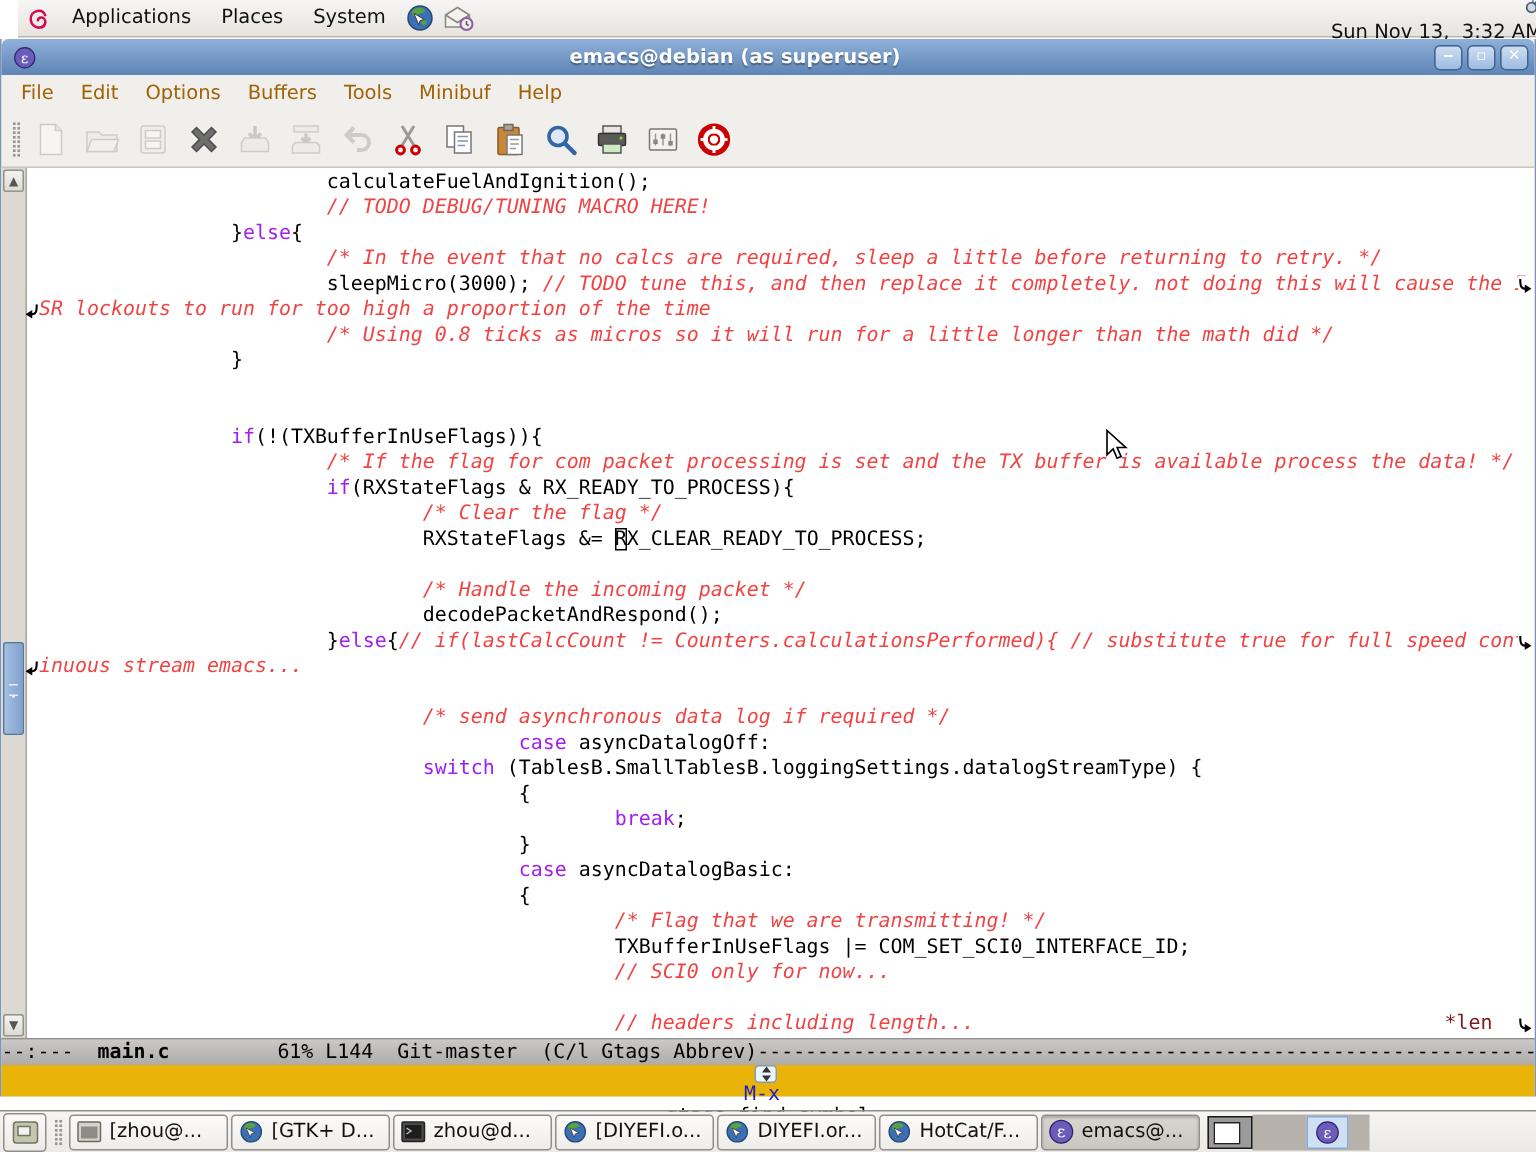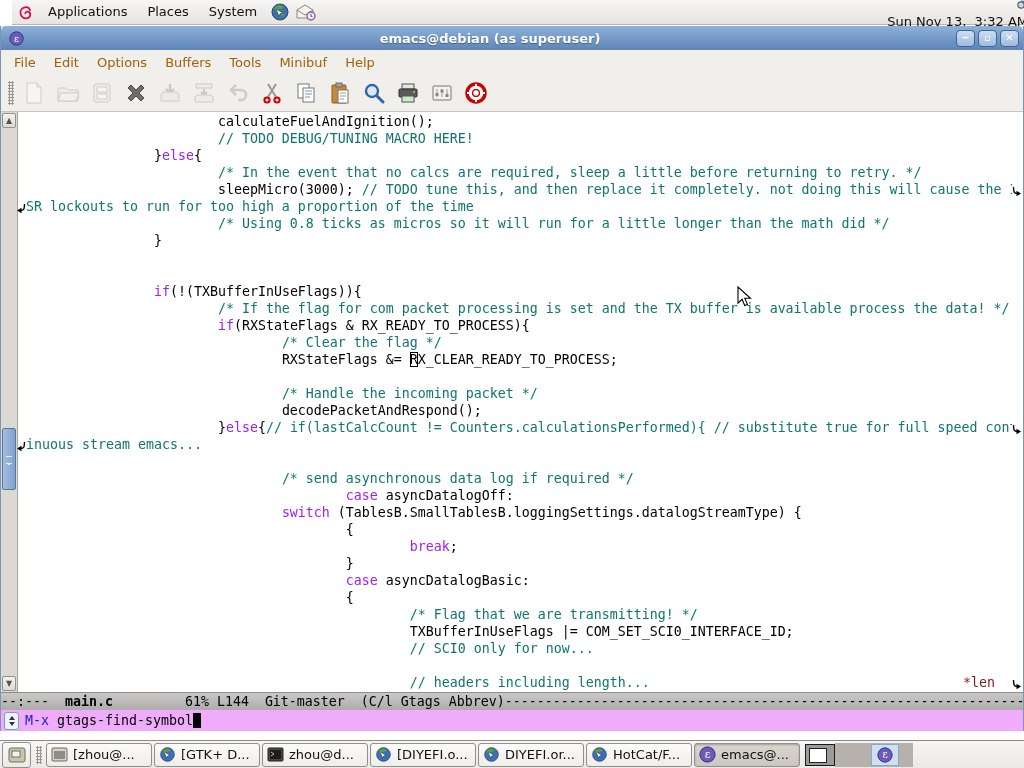--- a/index.html
+++ b/index.html
@@ -40,33 +40,33 @@
     border:1px solid #96928a;border-radius:2px;box-sizing:border-box;color:#555;
     font-size:8px;text-align:center;line-height:13px;}
   #sb-thumb{position:absolute;left:1px;top:316px;width:14px;height:62px;
     background:linear-gradient(90deg,#a5bedf,#7fa2cf);border:1px solid #54789f;border-radius:2px;
     box-sizing:border-box;}
   #sb-thumb::after{content:"";position:absolute;left:3px;right:3px;top:27px;height:6px;
     border-top:1px solid #e7eef7;border-bottom:1px solid #e7eef7;box-shadow:0 3px 0 -2px #e7eef7;}
   #code{position:absolute;left:17px;top:1px;right:0;bottom:0;
     font-family:"DejaVu Sans Mono", monospace;font-size:13.29px;line-height:17px;color:#000;}
   .cl{position:relative;height:17px;white-space:pre;padding-left:8px;}
-  .seg-c{color:#0f766e;}
+  .seg-c{color:#ef4444;font-style:italic;}
   .seg-k{color:#a020f0;}
   .seg-p{color:#000;}
   .hollow{box-shadow:inset 0 0 0 1px #000;}
   .fr-l{position:absolute;left:-1px;top:3px;}
   .fr-r{position:absolute;left:994px;top:3px;background:#fff;}
   .right-seg{position:absolute;right:28px;top:0;color:#7f1d1d;}
   
   #modeline{height:18px;background:linear-gradient(#cbc9c7,#aeacaa);border-top:1px solid #8f8d8b;
     font-family:"DejaVu Sans Mono", monospace;font-size:13.29px;line-height:17px;
     white-space:pre;overflow:hidden;color:#000;box-sizing:border-box;}
-  #minibuffer{height:21px;background:#f0abfc;display:flex;align-items:center;
-    font-family:"DejaVu Sans Mono", monospace;font-size:13.29px;white-space:pre;}
+  #minibuffer{height:21px;background:#eab308;display:flex;align-items:center;
+    font-family:"DejaVu Sans Mono", monospace;font-size:13.29px;white-space:pre;flex-direction:column;}
   #mb-fringe{width:13px;height:16px;margin:0 6px 0 3px;border:1px solid #7f9db9;border-radius:3px;
     background:#eef4fb;display:flex;flex-direction:column;align-items:center;justify-content:center;}
   #mb-fringe i{display:block;width:0;height:0;border-left:3px solid transparent;border-right:3px solid transparent;}
   #mb-fringe .up{border-bottom:4px solid #333;margin-bottom:2px;}
   #mb-fringe .dn{border-top:4px solid #333;}
   #mb-prompt{color:#1c1ccd;}
   #mb-cursor{display:inline-block;width:8px;height:15px;background:#000;vertical-align:-2px;}
   
   #taskbar{position:absolute;left:0;top:740px;width:1024px;height:28px;
     background:linear-gradient(#f6f5f3,#eceae6);border-top:1px solid #8c8a85;

